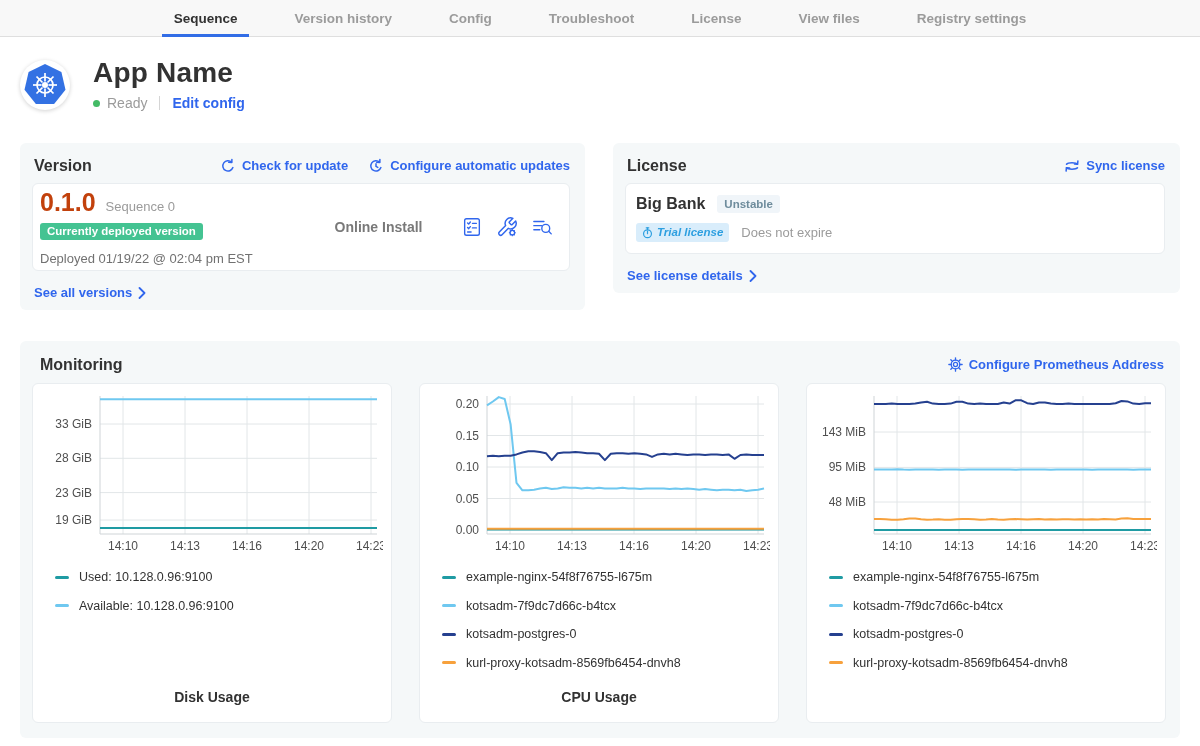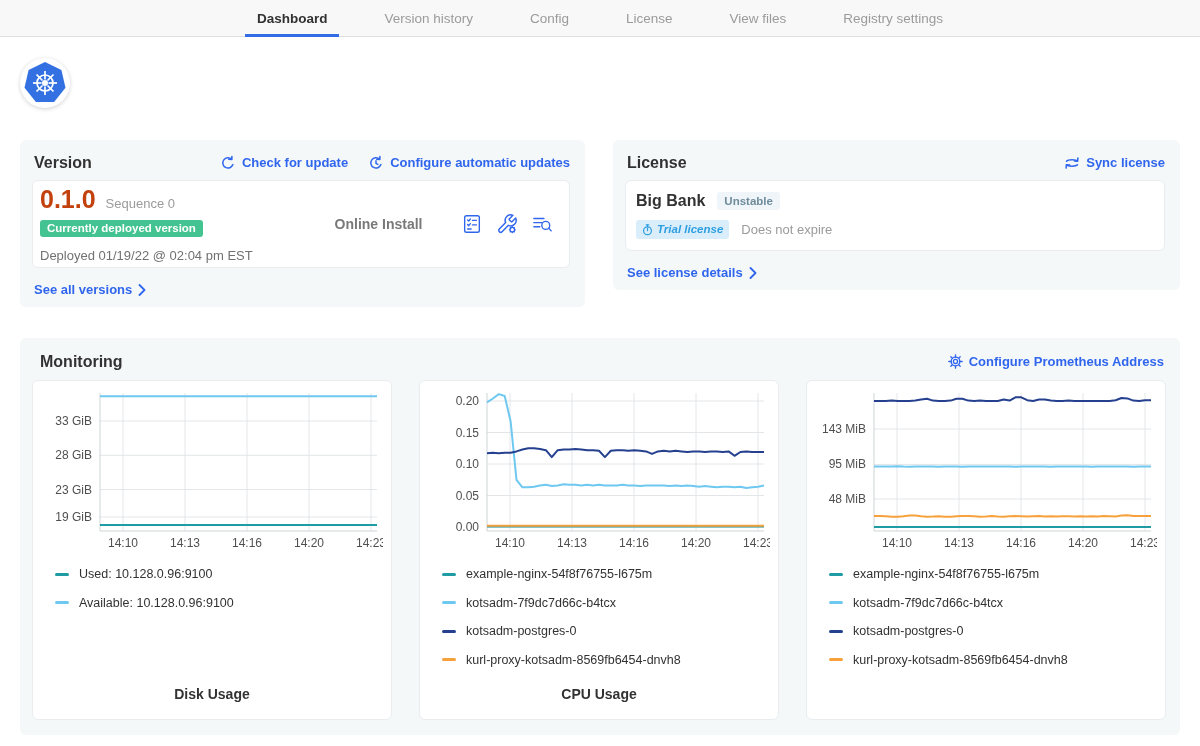--- a/index.html
+++ b/index.html
@@ -1,20 +1,20 @@
 <!DOCTYPE html>
 <html><head>
 <meta charset="utf-8">
 <style>
   * { margin:0; padding:0; box-sizing:border-box; }
   body { font-family:"Liberation Sans", sans-serif; background:#fff; color:#323232; width:1200px; }
   
   .topnav { height:37px; background:#f8f8f8; border-bottom:1px solid #dfdfdf; }
   .tabs { display:flex; justify-content:center; gap:33px; height:36px; align-items:stretch; }
-  .tab { font-size:13.5px; color:#9b9b9b; display:flex; align-items:center; padding:0 12px; position:relative; cursor:pointer; }
+  .tab { font-size:13.5px; color:#9b9b9b; display:flex; align-items:center; padding:0 12px; position:relative; cursor:pointer;font-weight:bold; }
   .tab.active { color:#323232; font-weight:600; }
   .tab.active::after { content:""; position:absolute; left:0; right:0; bottom:-1px; height:3px; background:#326de6; }
   
   main { padding:21px 20px 8px 20px; }
   .app-header { display:flex; align-items:center; gap:23px; }
   .app-icon { width:50px; height:50px; border-radius:50%; background:#fff; box-shadow:0 1px 4px rgba(0,0,0,0.18); display:flex; align-items:center; justify-content:center; }
   .app-title-block { display:flex; flex-direction:column; gap:7px; }
   .app-name { font-size:28px; font-weight:700; color:#323232; letter-spacing:0.2px; line-height:30px; }
   .app-status-row { display:flex; align-items:center; font-size:14px; color:#9b9b9b; }
   .status-dot { width:7px; height:7px; border-radius:50%; background:#44bb66; margin-right:7px; }
@@ -60,23 +60,24 @@
   .legend-item { height:28.5px; display:flex; align-items:center; }
   .dash { display:inline-block; width:14px; height:3px; border-radius:2px; margin-right:10px; flex:none; }
   .legend-label { font-size:12.5px; color:#323232; }
   .chart-title { margin-top:auto; margin-bottom:17px; text-align:center; font-size:14px; font-weight:700; color:#323232; }
 </style>
 </head>
 <body>
 
 <nav class="topnav">
   <div class="tabs" id="nav-tabs">
-      <div class="tab active">Dashboard</div>
+      <div class="tab active">Sequence</div>
       <div class="tab">Version history</div>
       <div class="tab">Config</div>
+      <div class="tab">Troubleshoot</div>
       <div class="tab">License</div>
       <div class="tab">View files</div>
       <div class="tab">Registry settings</div>
     </div>
 </nav>
 
 <main>
   <header class="app-header">
     <div class="app-icon">
       <svg width="50" height="50" viewBox="0 0 50 50">
@@ -87,20 +88,29 @@
           <line x1="25" y1="28.5" x2="25" y2="37"></line>
           <line x1="13" y1="25" x2="21.5" y2="25"></line>
           <line x1="28.5" y1="25" x2="37" y2="25"></line>
           <line x1="16.5" y1="16.5" x2="22.5" y2="22.5"></line>
           <line x1="27.5" y1="27.5" x2="33.5" y2="33.5"></line>
           <line x1="33.5" y1="16.5" x2="27.5" y2="22.5"></line>
           <line x1="22.5" y1="27.5" x2="16.5" y2="33.5"></line>
         </g>
         <circle cx="25" cy="25" r="3" fill="#fff"></circle>
       </svg>
+    </div>
+    <div class="app-title-block">
+      <div class="app-name">App Name</div>
+      <div class="app-status-row">
+        <span class="status-dot"></span>
+        <span>Ready</span>
+        <span class="vdivider"></span>
+        <a class="blue-link">Edit config</a>
+      </div>
     </div>
   </header>
 
   <div class="cards-row">
     <section class="card version-card">
       <div class="card-head">
         <span class="card-title">Version</span>
         <span class="head-links">
           <a class="blue-link">
             <svg width="16" height="16" viewBox="0 0 16 16" fill="none" stroke="#3066ed" stroke-width="1.5" stroke-linecap="round">

